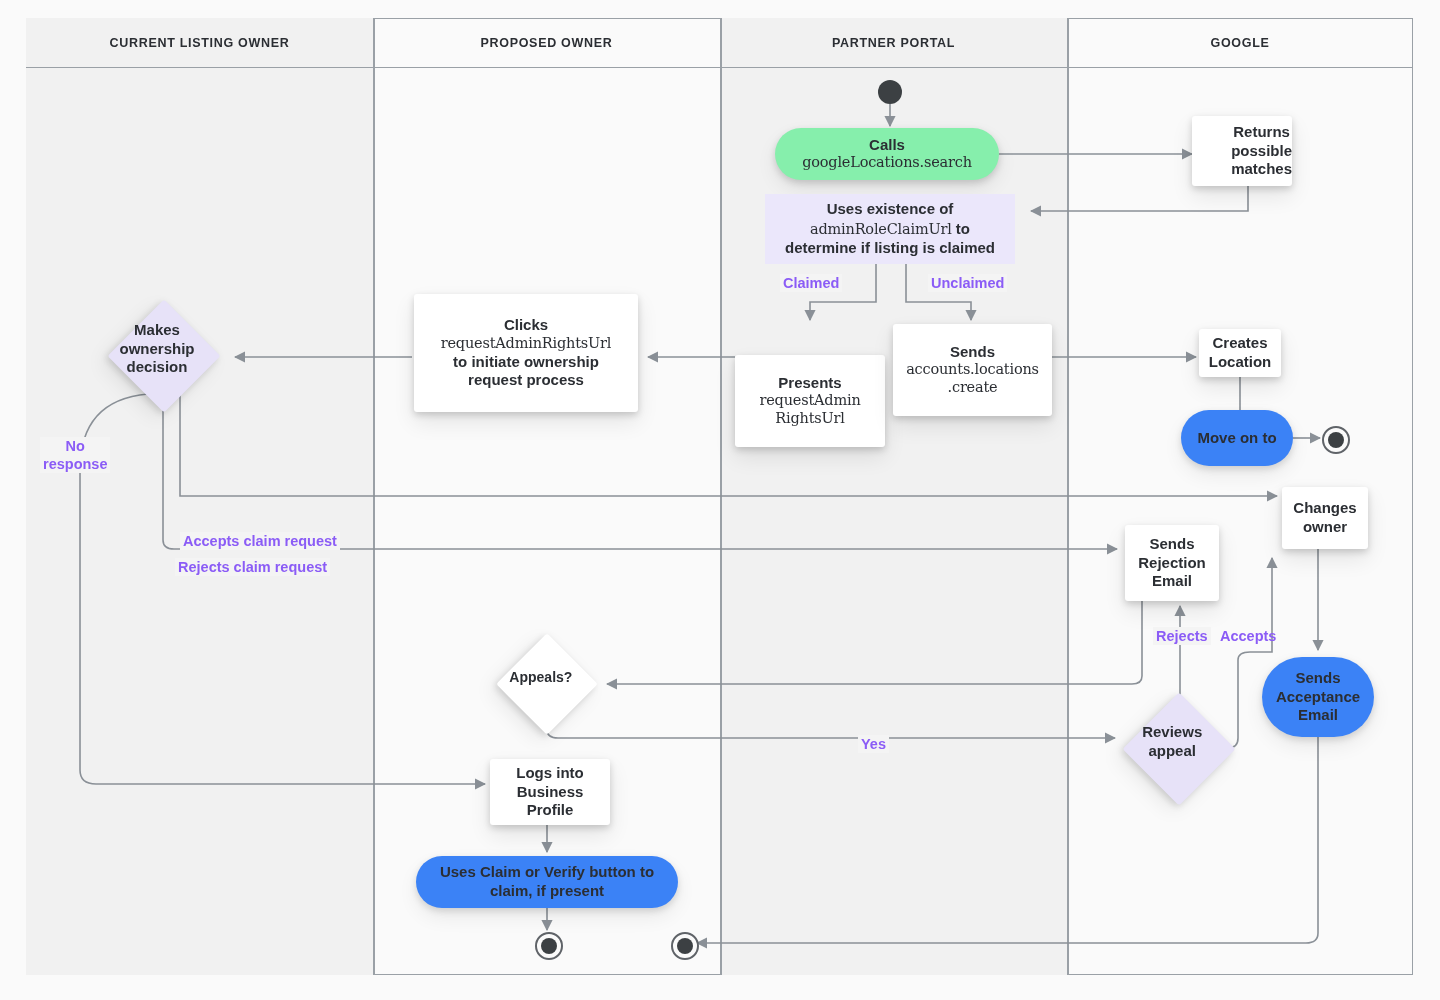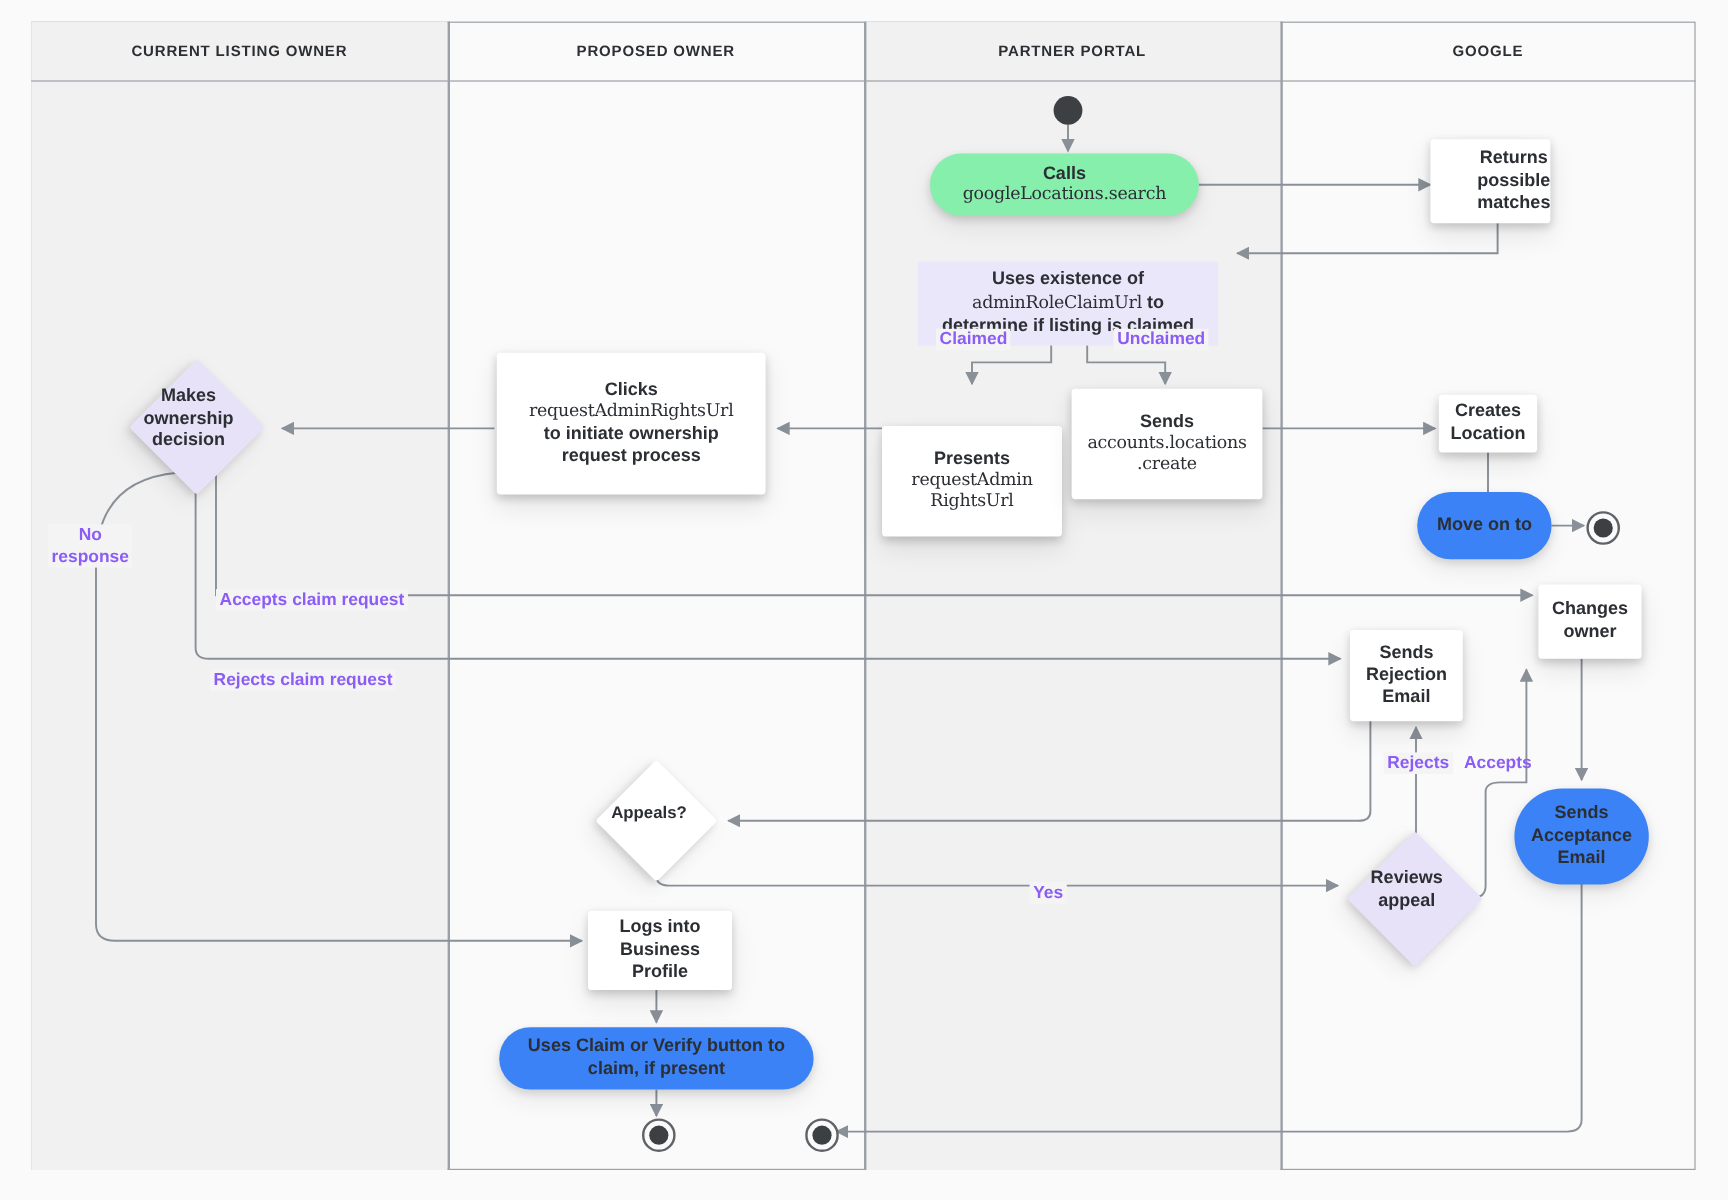--- a/index.html
+++ b/index.html
@@ -23,21 +23,21 @@
 
   
   .node{position:absolute;box-sizing:border-box;display:flex;align-items:center;
         justify-content:center;text-align:center;color:#2b2e33;line-height:1.24;}
   .rect{background:#ffffff;border-radius:3px;
         box-shadow:0 3px 7px rgba(0,0,0,.17),0 10px 22px rgba(0,0,0,.09);}
   .pill-cy{background:#86efac;border-radius:999px;
         box-shadow:0 3px 7px rgba(0,0,0,.15),0 9px 20px rgba(0,0,0,.08);align-items:center;}
   .pill-pk{background:#3b82f6;border-radius:999px;
         box-shadow:0 3px 7px rgba(0,0,0,.13),0 9px 20px rgba(0,0,0,.07);}
-  .band{background:#ebe7fb;margin-top:24px;}
+  .band{background:#ebe7fb;}
   .diamond{background:#e7e2f8;transform:rotate(45deg);border-radius:3px;
         box-shadow:0 3px 7px rgba(0,0,0,.14),0 9px 20px rgba(0,0,0,.08);}
   .diamond.white{background:#ffffff;}
   .diamond > span{transform:rotate(-45deg);display:block;width:150%;}
   .b{font-weight:700;font-size:15px;}
   .mono{font-family:"DejaVu Serif",serif;font-weight:400;font-size:14.5px;letter-spacing:-.2px;}
   .sm{font-size:14px;font-weight:700;}
 
   
   .elabel{position:absolute;font-size:14.5px;font-weight:700;color:#8b5cf6;
@@ -214,19 +214,19 @@
 
   <div class="node pill-pk" style="left:416px;top:856px;width:262px;height:52px;flex-direction:column;font-weight:700;font-size:15px;">
     <span>Uses Claim or Verify button to</span>
     <span>claim, if present</span>
   </div>
 
   <div class="elabel" style="left:780px;top:274px;">Claimed</div>
   <div class="elabel" style="left:928px;top:274px;">Unclaimed</div>
   <div class="elabel c" style="left:40px;top:437px;white-space:pre-line;">No
 response</div>
-  <div class="elabel" style="left:180px;top:491px;">Accepts claim request</div>
+  <div class="elabel" style="left:180px;top:532px;">Accepts claim request</div>
   <div class="elabel" style="left:175px;top:558px;">Rejects claim request</div>
   <div class="elabel" style="left:1153px;top:627px;">Rejects</div>
   <div class="elabel" style="left:1217px;top:627px;background:transparent;">Accepts</div>
   <div class="elabel" style="left:858px;top:735px;">Yes</div>
 
 </div>
 
 </body></html>

